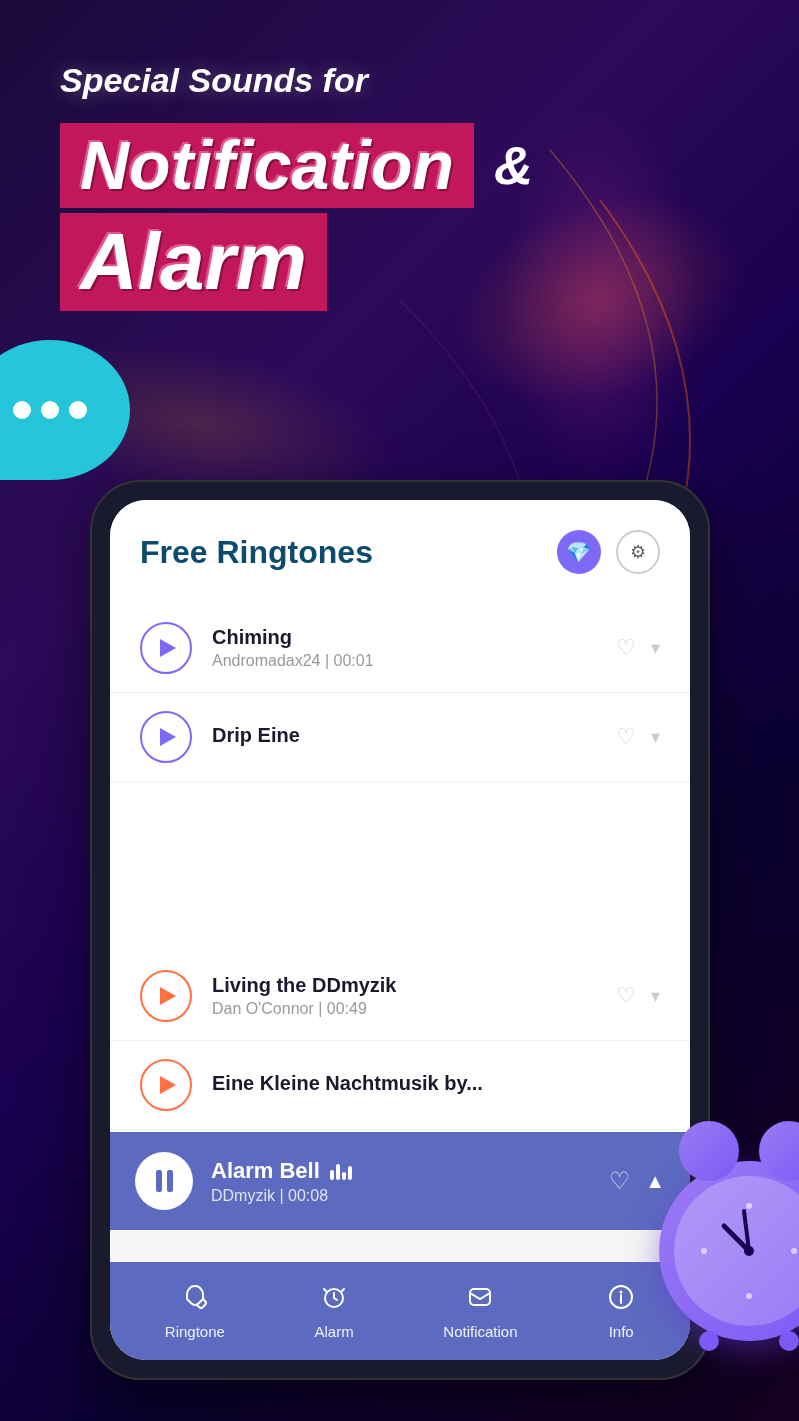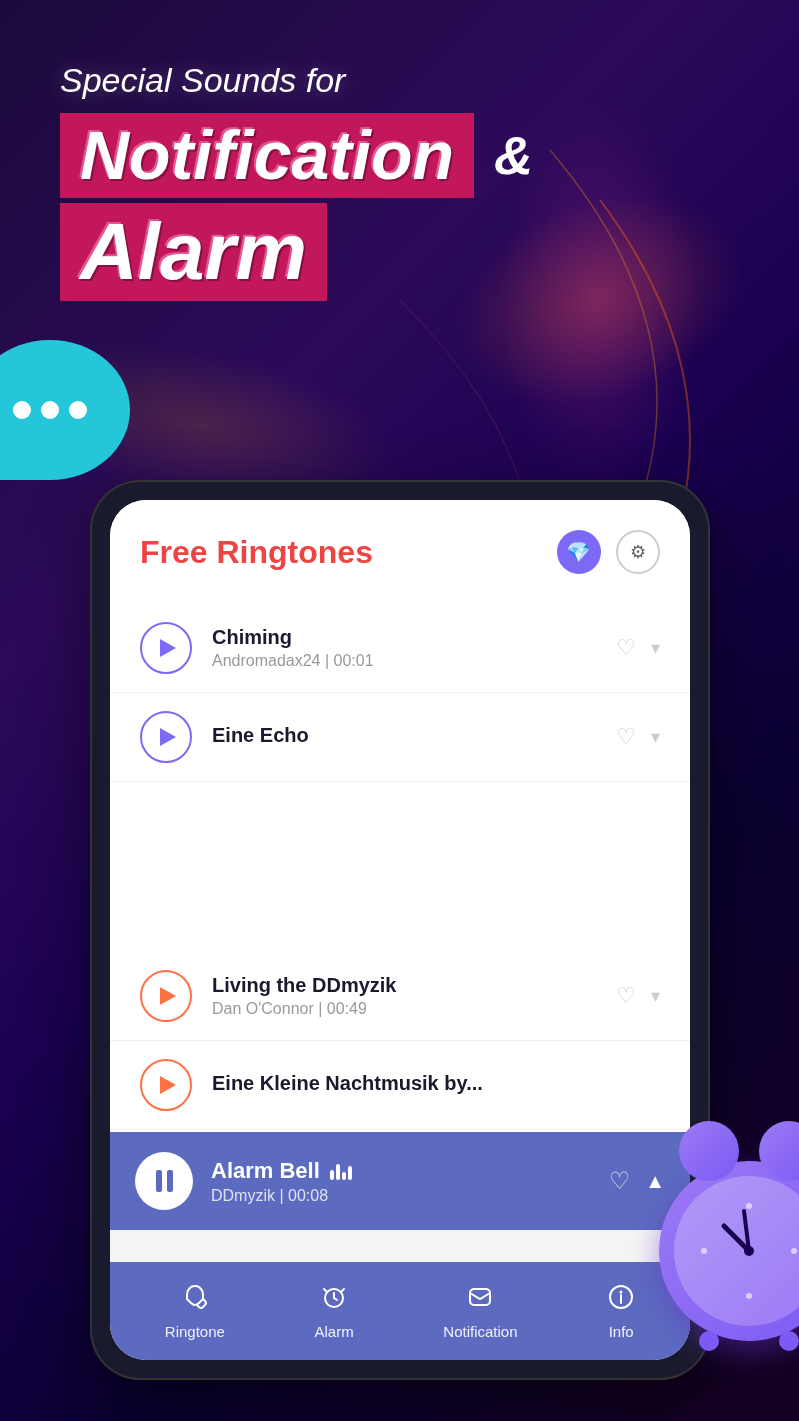--- a/index.html
+++ b/index.html
@@ -56,26 +56,26 @@
     
     .top-text {
       position: absolute;
       top: 60px;
       left: 60px;
       z-index: 10;
     }
 
     .top-text .subtitle {
       font-size: 34px;
-      font-weight: 400;
+      font-weight: 700;
       font-style: italic;
       color: white;
       text-shadow: 0 0 20px rgba(255,255,255,0.3);
       line-height: 1.2;
-      margin-bottom: 12px;
+      margin-bottom: 22px;
     }
 
     .top-text .notification-line {
       display: flex;
       align-items: center;
       gap: 20px;
       margin-bottom: 5px;
     }
 
     .top-text .notification-word {
@@ -143,21 +143,21 @@
       background: white;
       padding: 30px 30px 20px;
       display: flex;
       align-items: center;
       justify-content: space-between;
     }
 
     .phone-title {
       font-size: 32px;
       font-weight: 800;
-      color: #ef4444;
+      color: #0c4a6e;
     }
 
     .header-icons {
       display: flex;
       gap: 15px;
       align-items: center;
     }
 
     .diamond-icon {
       width: 44px; height: 44px;
@@ -524,21 +524,21 @@
             <span class="heart-icon">♡</span>
             <span class="dropdown-icon">▾</span>
           </div>
         </div>
 
         <div class="song-item">
           <div class="play-btn purple">
             <div class="play-triangle" style="border-color: transparent transparent transparent #7c6af7;"></div>
           </div>
           <div class="song-info">
-            <div class="song-name">Eine Echo</div>
+            <div class="song-name">Drip Eine</div>
             <div class="song-meta"></div>
           </div>
           <div class="song-actions">
             <span class="heart-icon">♡</span>
             <span class="dropdown-icon">▾</span>
           </div>
         </div>
 
         <div class="now-playing">
           <div class="pause-btn">

